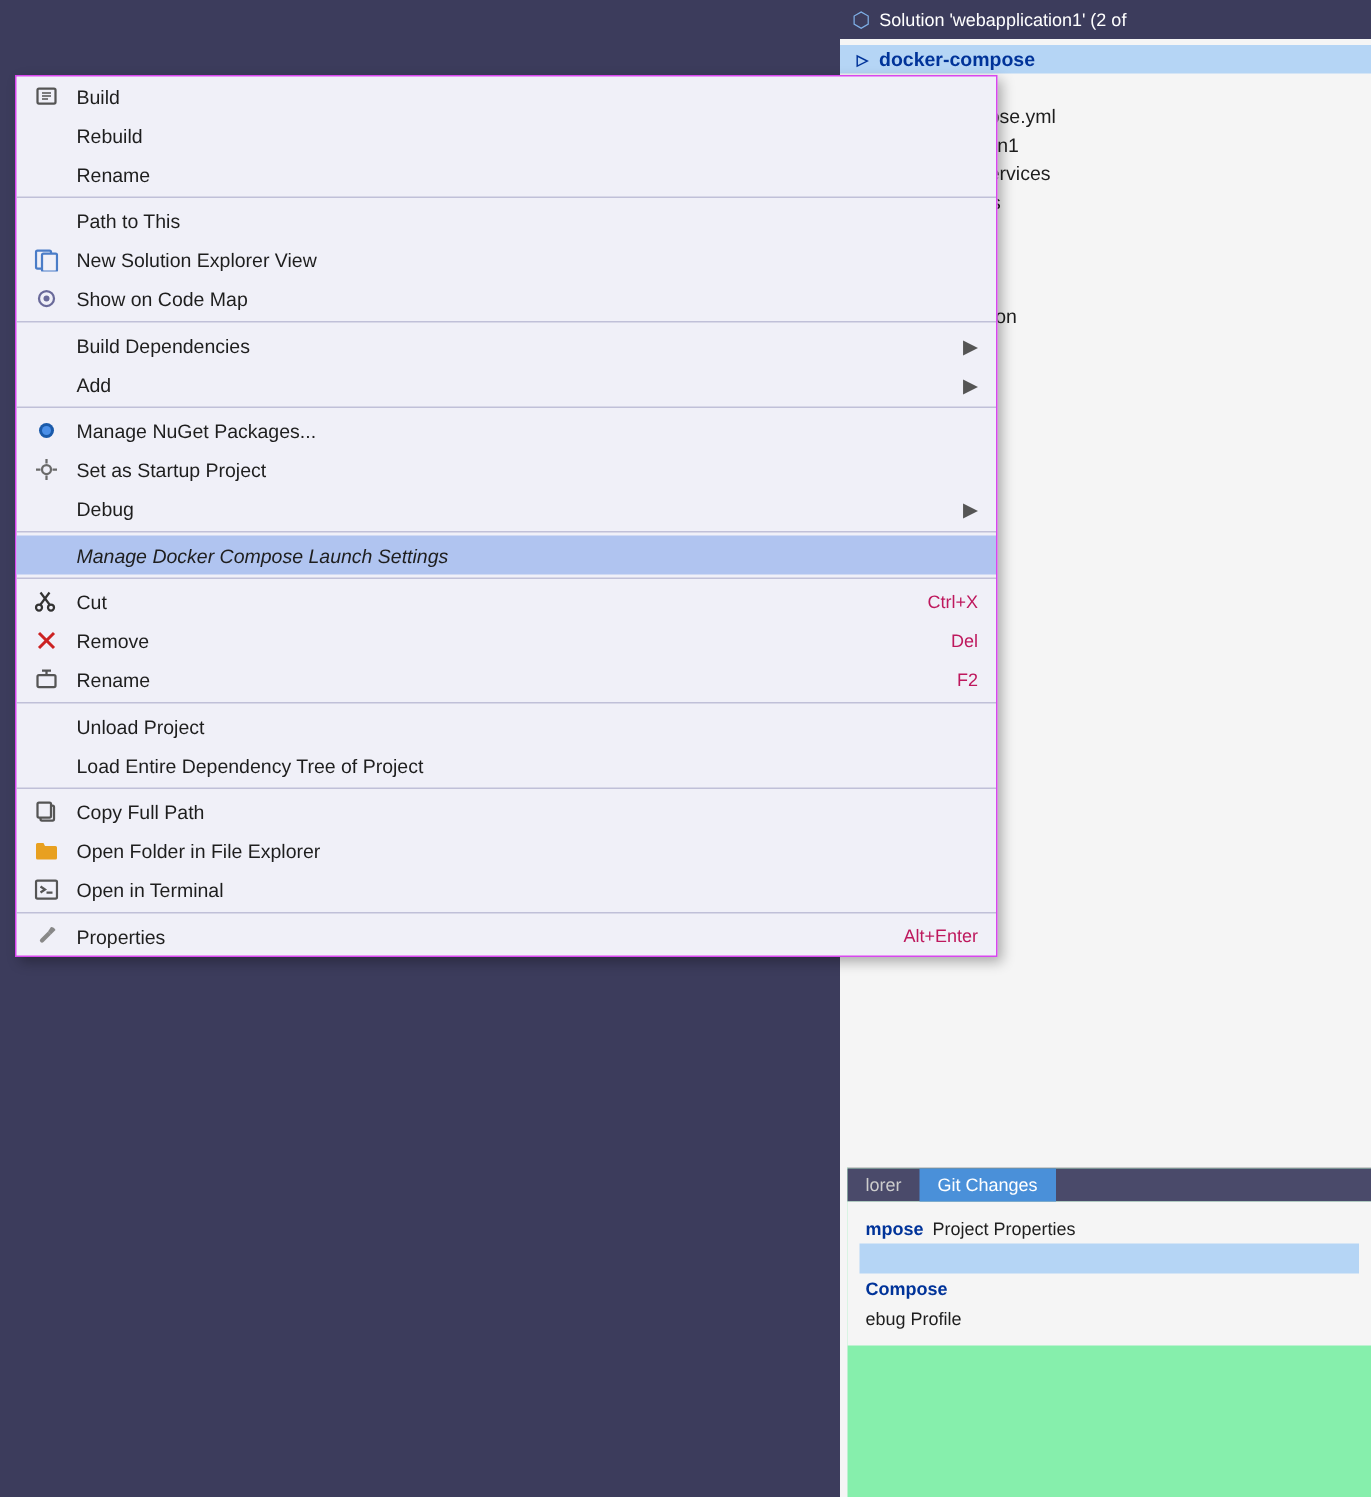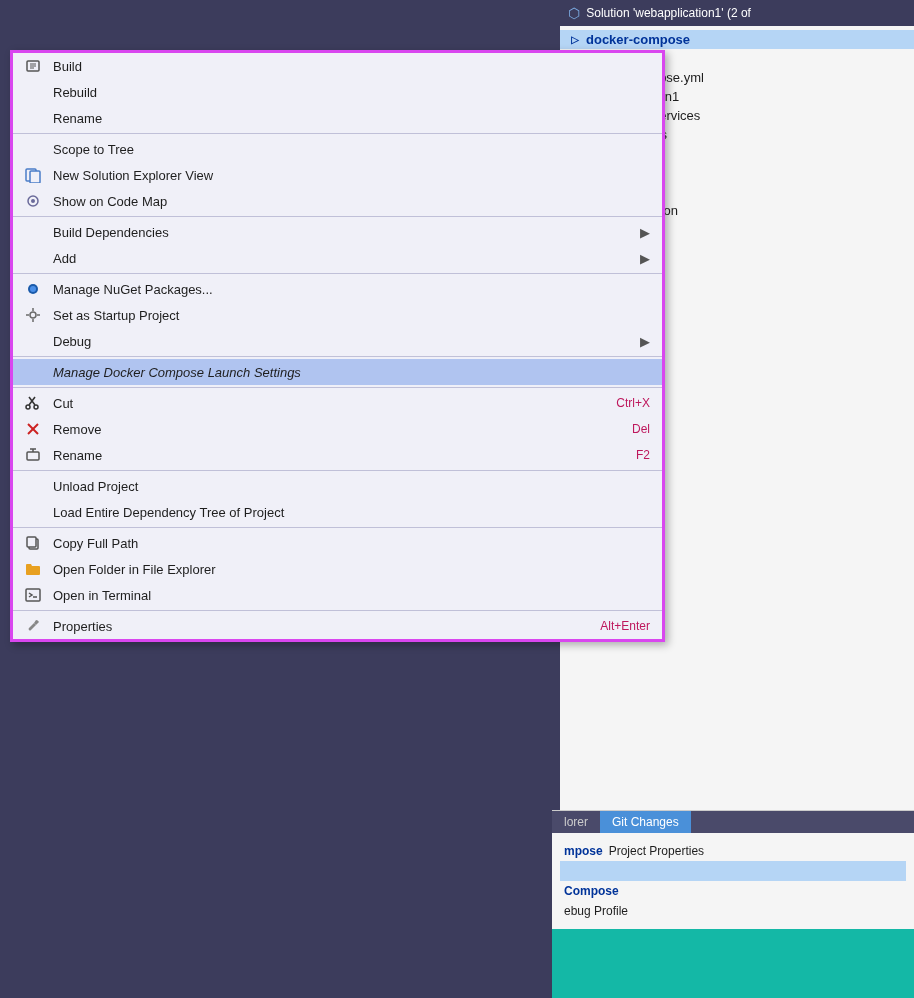--- a/index.html
+++ b/index.html
@@ -50,24 +50,24 @@
     .tree-item.highlighted {
       background: #b5d5f5;
       font-weight: 600;
       color: #003399;
     }
 
     
     .bottom-panel {
       position: absolute;
       bottom: 0;
-      left: 552px;
+      left: 565px;
       right: 0;
-      height: 188px;
-      background: #14b8a6;
+      height: 220px;
+      background: #86efac;
       border-top: 1px solid #ccc;
     }
 
     .tab-bar {
       display: flex;
       background: #4a4a6a;
     }
 
     .tab {
       padding: 4px 12px;
@@ -104,21 +104,21 @@
       font-weight: 600;
     }
 
     
     .context-menu {
       position: absolute;
       top: 50px;
       left: 10px;
       width: 655px;
       background: #f0f0f8;
-      border: 3px solid #d946ef;
+      border: 1px solid #d946ef;
       box-shadow: 3px 3px 8px rgba(0,0,0,0.3);
       z-index: 100;
     }
 
     .menu-item {
       display: flex;
       align-items: center;
       padding: 5px 12px 5px 40px;
       cursor: pointer;
       position: relative;
@@ -267,21 +267,21 @@
     <span>Rebuild</span>
   </div>
 
   <div class="menu-item">
     <span>Rename</span>
   </div>
 
   <div class="menu-separator"></div>
 
   <div class="menu-item">
-    <span>Scope to Tree</span>
+    <span>Path to This</span>
   </div>
 
   <div class="menu-item">
     <span class="icon-slot">
       <svg width="16" height="16" viewBox="0 0 16 16">
           <rect x="1" y="2" width="10" height="12" rx="1" fill="none" stroke="#4a7cc7" stroke-width="1.5"></rect>
           <rect x="5" y="4" width="10" height="12" rx="1" fill="#f0f0f8" stroke="#4a7cc7" stroke-width="1.5"></rect>
         </svg>
     </span>
     <span>New Solution Explorer View</span>

